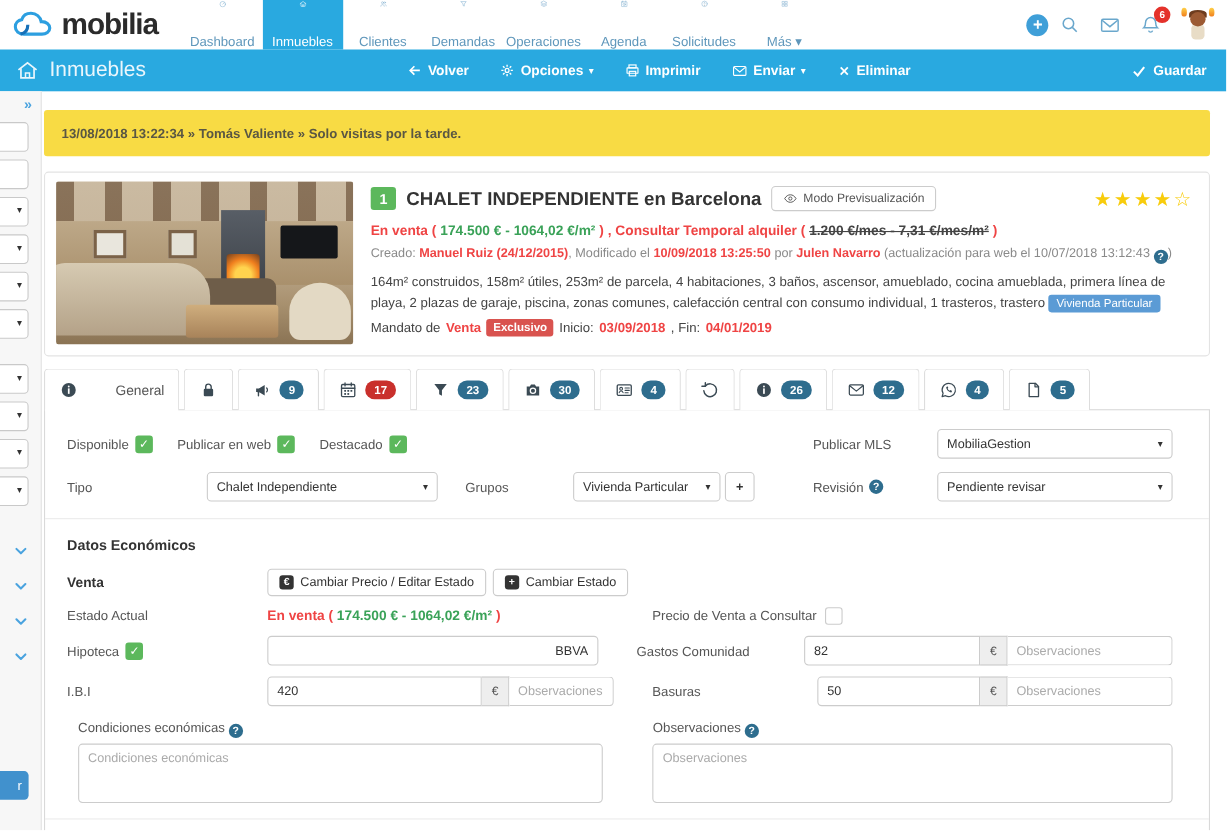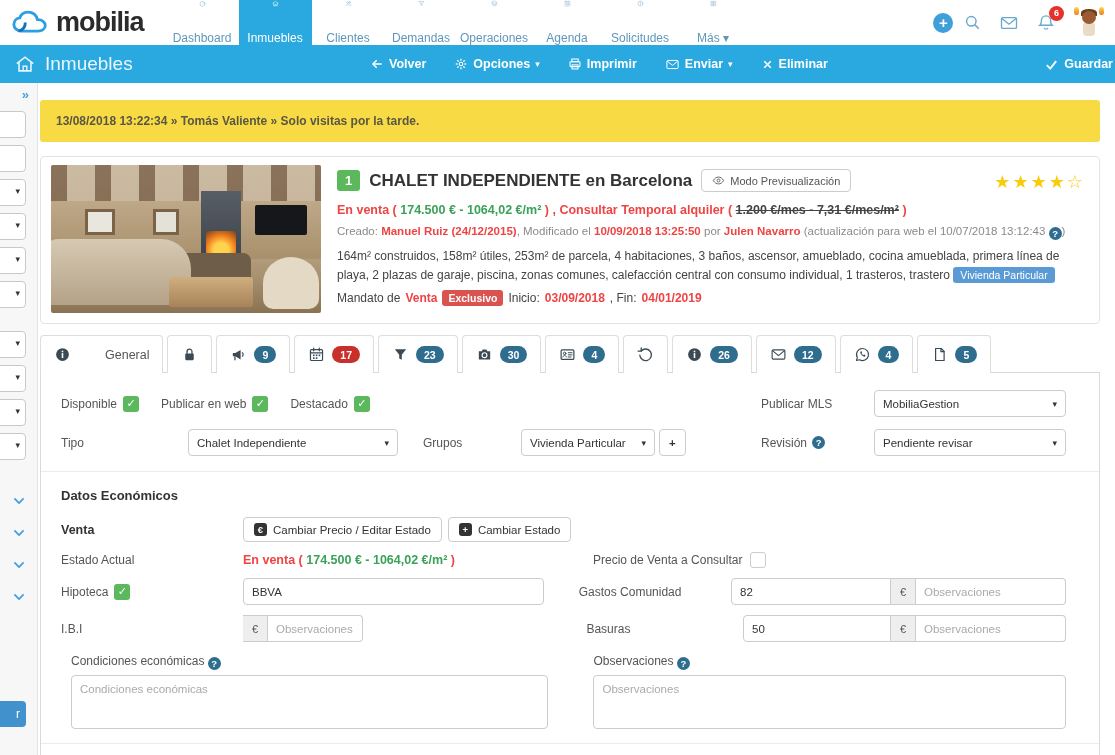--- a/index.html
+++ b/index.html
@@ -28,21 +28,21 @@
   .avatar .bodyp { position:absolute; left:10px; top:17px; width:12px; height:14px; border-radius:4px; background:#e8dcc6; }
   .avatar .torch1,.avatar .torch2 { position:absolute; width:5px; height:8px; border-radius:50% 50% 40% 40%; background:linear-gradient(#ffd24a,#f07f1e); top:2px; }
   .avatar .torch1 { left:1px; } .avatar .torch2 { right:1px; }
 
   
   .subbar { height:38px; background:#29a9e0; display:flex; align-items:center; color:#fff; position:relative; }
   .subbar-title { display:flex; align-items:center; gap:9px; padding-left:14px; font-size:19px; font-weight:300; color:#eaf6fc; }
   .subbar-actions { position:absolute; left:370px; display:flex; align-items:center; gap:28px; }
   .sub-btn { display:flex; align-items:center; gap:5px; font-size:12.5px; font-weight:bold; color:#fff; cursor:pointer; }
   .sub-btn .caret { font-size:9px; }
-  .subbar-save { margin-left:auto; padding-right:2px; }
+  .subbar-save { margin-left:auto; padding-right:18px; }
 
   
   .body-row { display:flex; height:672px; }
   .mini-sidebar { width:38px; background:#f7f7f7; border-right:1px solid #e3e3e3; position:relative; overflow:hidden; flex:none; }
   .expand-ctl { text-align:right; padding:4px 8px 2px 0; color:#4aa3df; font-size:13px; font-weight:bold; cursor:pointer; }
   .side-box { height:27px; width:34px; margin:7px 6px 0 -8px; background:#fff; border:1px solid #c9c9c9; border-radius:4px; position:relative; cursor:pointer; }
   .side-box .car { position:absolute; right:5px; top:6px; font-size:9px; color:#333; }
   .side-gap { height:16px; }
   .side-chev { text-align:center; margin-top:18px; cursor:pointer; }
   .side-btn-frag { position:absolute; bottom:28px; left:-14px; width:40px; height:26px; background:#4191cd; border-radius:4px; color:#fff; font-size:12px; display:flex; align-items:center; justify-content:flex-end; padding-right:6px; cursor:pointer; }
@@ -98,21 +98,21 @@
   .frow { display:flex; align-items:center; }
   .check-group { display:flex; align-items:center; gap:22px; }
   .check-item { display:flex; align-items:center; gap:6px; font-size:12px; color:#555; }
   .gcheck { width:16px; height:16px; border-radius:3px; background:#5cb85c; color:#fff; font-size:11px; display:flex; align-items:center; justify-content:center; cursor:pointer; }
   .echeck { width:16px; height:16px; border-radius:3px; background:#fff; border:1px solid #ccc; cursor:pointer; }
   .sel { border:1px solid #ccc; border-radius:4px; background:#fff; height:27px; display:flex; align-items:center; justify-content:space-between; padding:0 8px; font-size:11.5px; color:#333; cursor:pointer; }
   .sel .car { font-size:9px; color:#333; }
   .lab { font-size:12px; color:#555; }
   .right-pair { margin-left:auto; display:flex; align-items:center; }
   .rlab { width:113px; font-size:12px; color:#555; display:flex; align-items:center; gap:5px; }
-  .w214 { width:192px; }
+  .w214 { width:214px; }
   .divider { border-top:1px solid #ececec; margin:15px -33px 0 -20px; }
   .sec-head { font-size:13px; font-weight:bold; color:#333; margin-top:16px; }
   .col-label { width:182px; font-size:12px; color:#555; flex:none; display:flex; align-items:center; gap:6px; }
   .col-label.bold { font-weight:bold; color:#333; font-size:12.5px; }
   .btn { border:1px solid #ccc; border-radius:4px; background:#fff; font-size:11.5px; color:#333; padding:5px 10px; display:flex; align-items:center; gap:6px; cursor:pointer; }
   .mini-ic { width:13px; height:13px; border-radius:3px; background:#333; color:#fff; font-size:9.5px; font-weight:bold; display:flex; align-items:center; justify-content:center; }
   .inp { border:1px solid #ccc; border-radius:4px; height:27px; padding:0 8px; font-size:11.5px; color:#333; font-family:inherit; }
   .inp::placeholder { color:#aaa; }
   .addon { height:27px; width:25px; background:#eee; border:1px solid #ccc; border-left:none; display:flex; align-items:center; justify-content:center; font-size:11px; color:#555; }
   .grp { display:flex; align-items:center; }
@@ -690,32 +690,33 @@
           </span>
           <span class="lab" style="margin-left:35px">Precio de Venta a Consultar</span>
           <span class="echeck" style="margin-left:8px"></span>
         </div>
 
         <div class="frow mt10">
           <span class="col-label">
               <span>Hipoteca</span>
               <span class="gcheck">✓</span>
             </span>
-          <input class="inp" style="width: 315px;" value="BBVA">
+          <input class="inp" style="width: 315px; text-align: right;" value="BBVA">
           <span class="lab" style="margin-left:35px;width:160px">Gastos Comunidad</span>
           <span class="grp">
             <input class="inp first" style="width: 160px;" value="82">
             <span class="addon">€</span>
             <input class="inp last" style="width: 150px;" placeholder="Observaciones">
           </span>
         </div>
 
         <div class="frow mt10">
           <span class="col-label">I.B.I</span>
           <span class="grp" style="width:315px">
+            <input class="inp first" style="width: 195px;" value="420">
             <span class="addon">€</span>
             <input class="inp last" style="width: 95px;" placeholder="Observaciones">
           </span>
           <span class="lab" style="margin-left:35px;width:160px">Basuras</span>
           <span class="grp">
             <input class="inp first" style="width: 148px;" value="50">
             <span class="addon">€</span>
             <input class="inp last" style="width: 150px;" placeholder="Observaciones">
           </span>
         </div>

